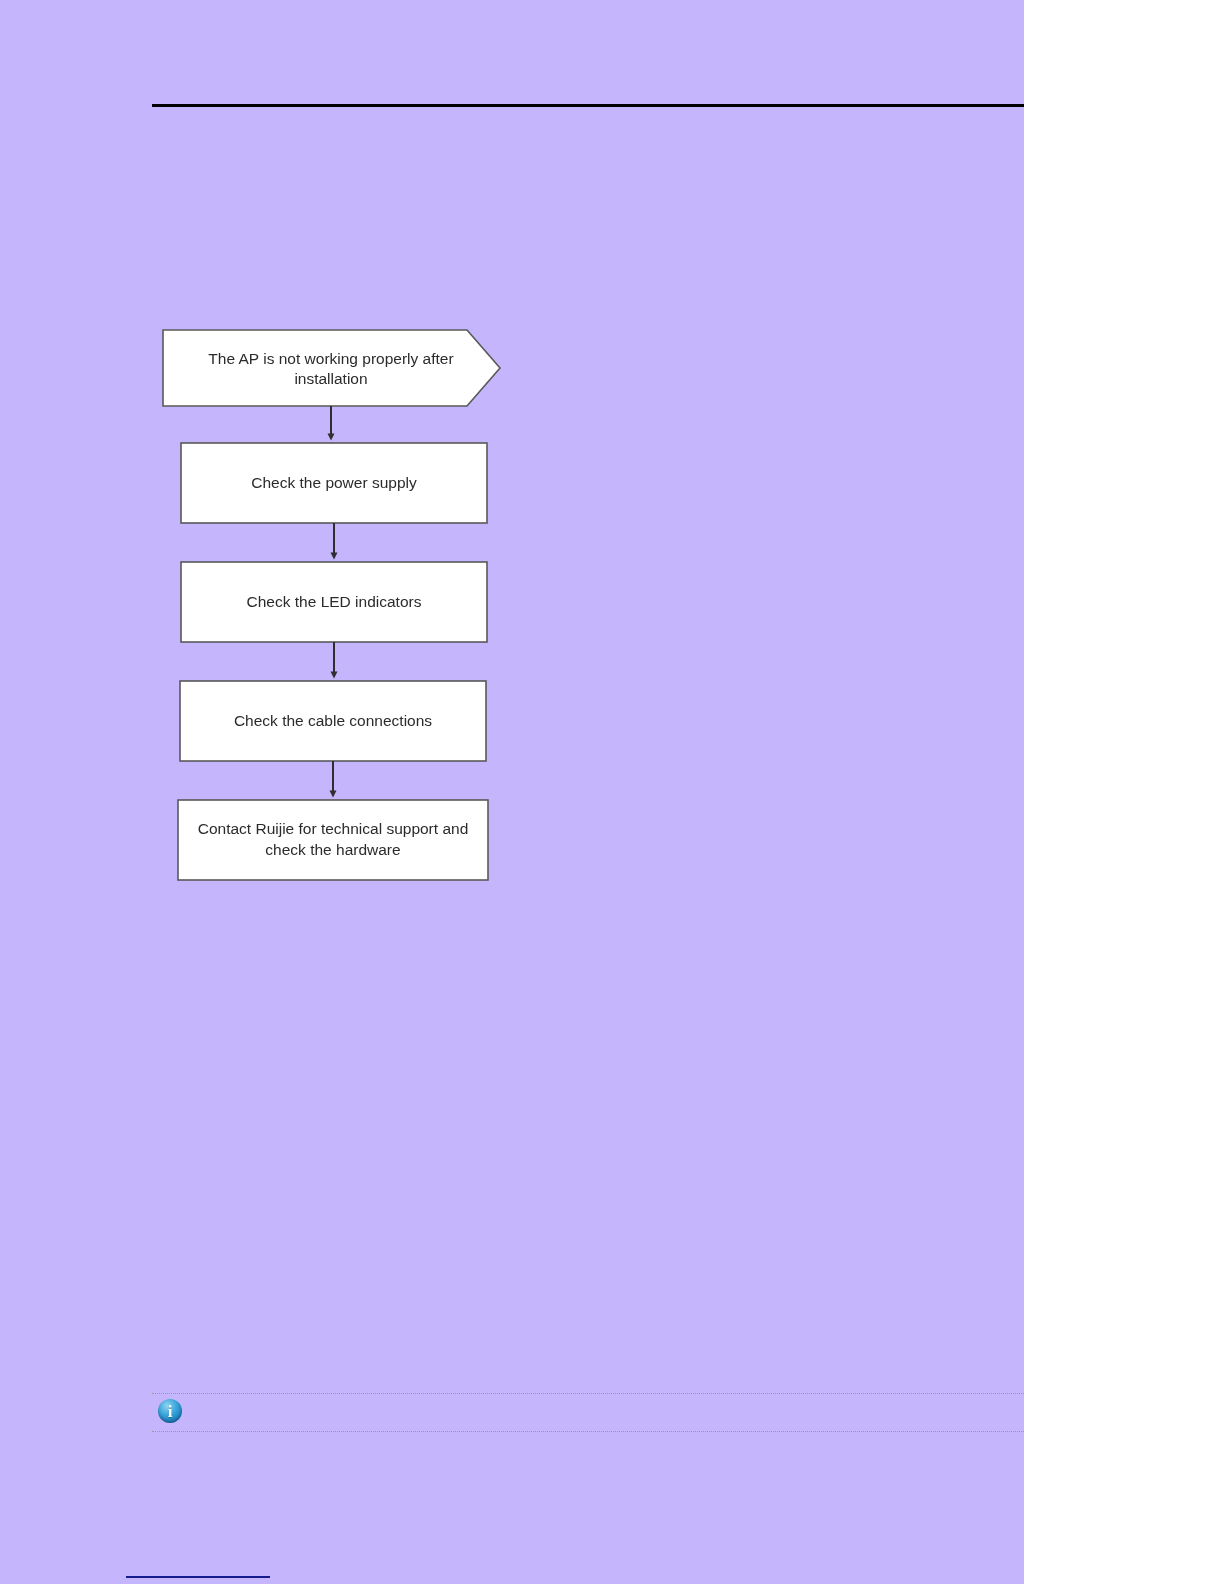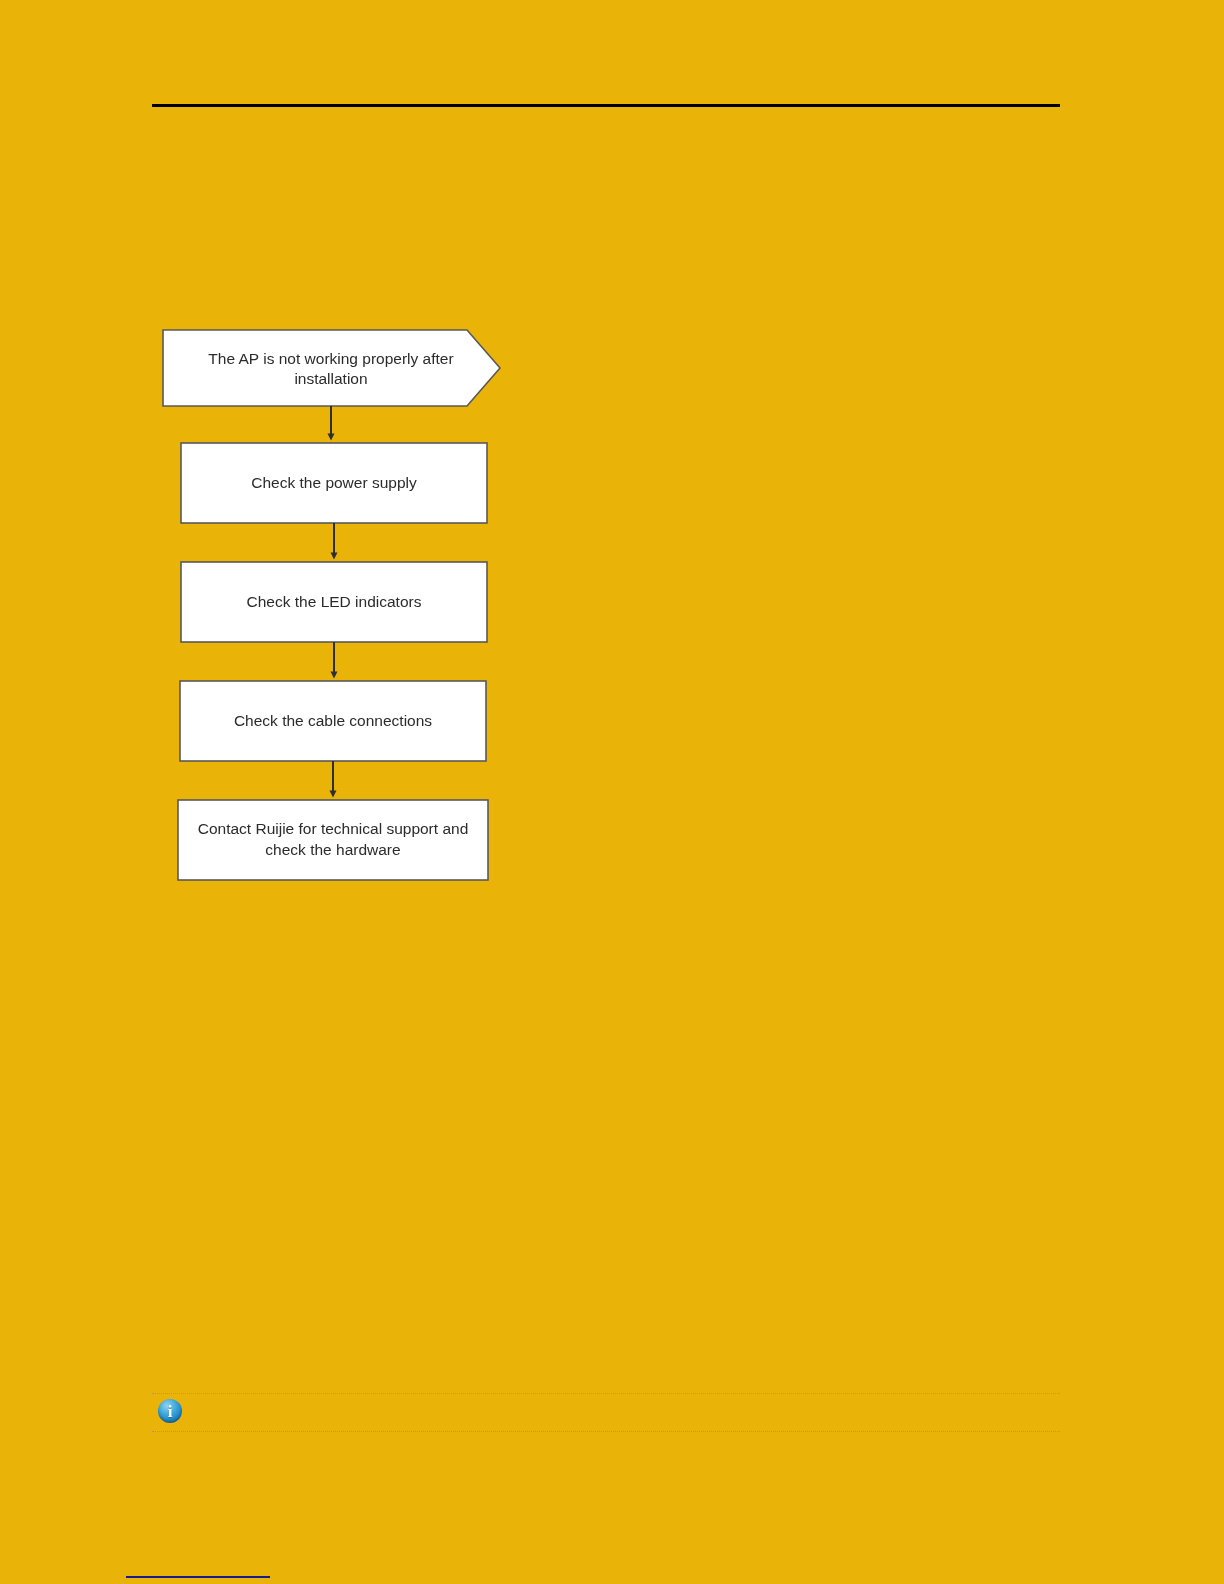--- a/index.html
+++ b/index.html
@@ -5,23 +5,23 @@
   html, body {
     margin: 0;
     padding: 0;
     background: #ffffff;
   }
   body {
     font-family: "Liberation Sans", sans-serif;
   }
   .page {
     position: relative;
-    width: 1224px;
+    width: 1024px;
     height: 1584px;
-    background: #eab308;
+    background: #c4b5fd;
     overflow: hidden;
   }
 
   
   .header-rule {
     position: absolute;
     left: 152px;
     top: 104px;
     width: 908px;
     height: 3px;

